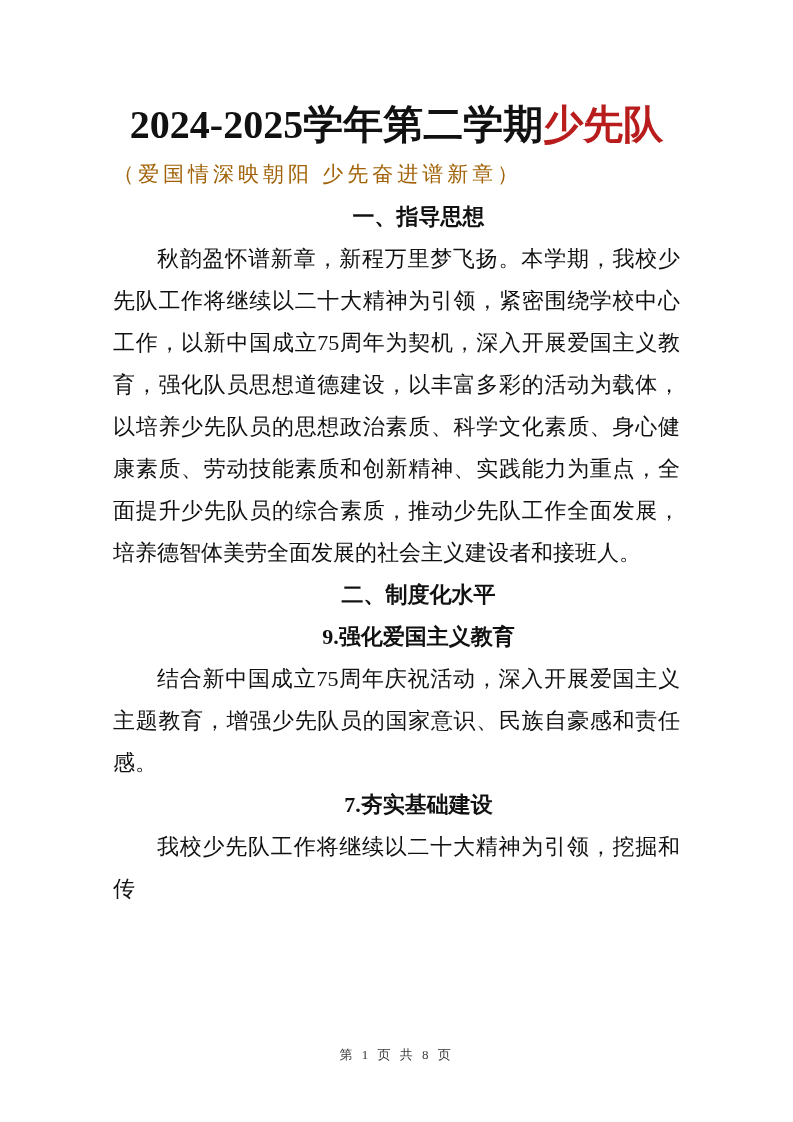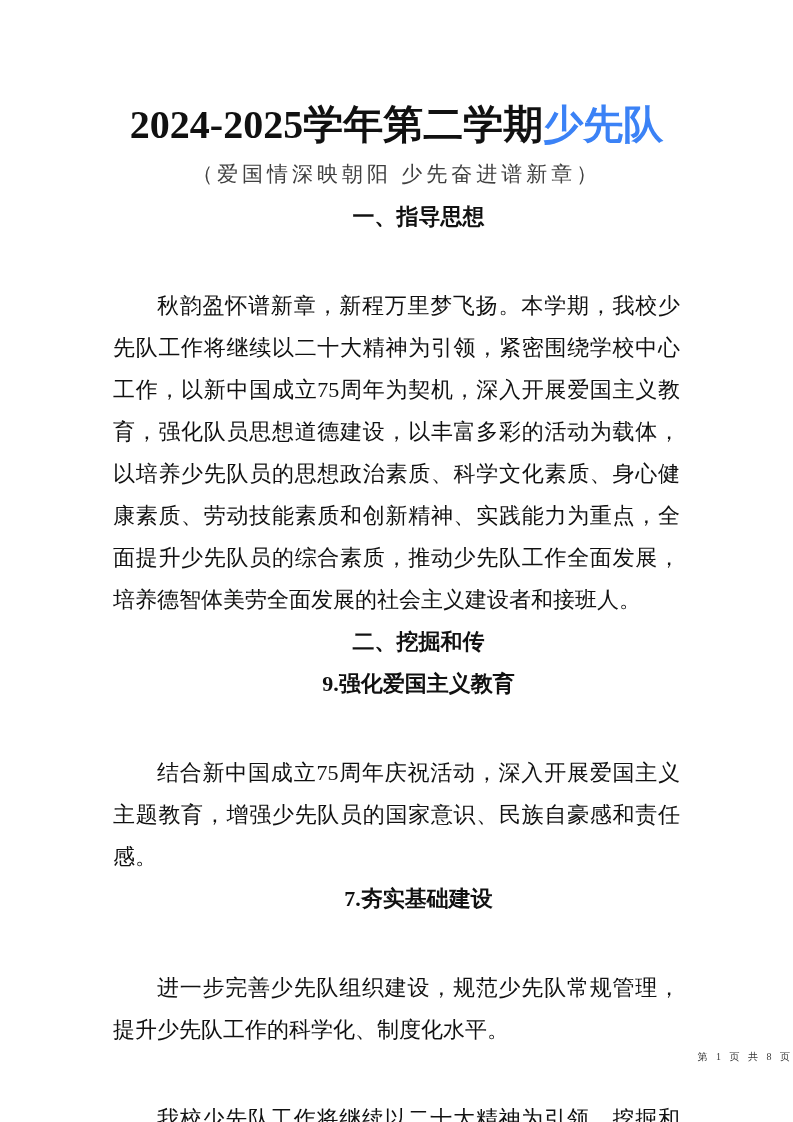--- a/index.html
+++ b/index.html
@@ -19,76 +19,74 @@
   }
   .doc-title {
     padding-top: 92px;
     font-size: 40px;
     line-height: 66px;
     font-weight: 700;
     text-align: center;
     color: #111111;
   }
   .doc-title .line1 { white-space: nowrap; }
-  .doc-title .red { color: #3b82f6; }
+  .doc-title .red { color: #b91c1c; }
   .doc-subtitle {
     font-size: 21px;
     line-height: 32px;
-    text-align: center;
-    color: #404040;
+    text-align: left;
+    color: #a16207;
     letter-spacing: 4px;
     font-weight: 400;
     white-space: nowrap;
   }
   .body-blocks {
     margin-top: 6px;
     font-size: 22px;
     line-height: 42px;
   }
   .heading {
     font-weight: 700;
     text-indent: 2em;
     text-align: center;
   }
   .para {
     text-indent: 2em;
     text-align: justify;
     text-justify: inter-ideograph;
-    margin-top: 47px;
   }
   .page-footer {
     position: absolute;
     left: 0;
     right: 0;
     bottom: 58px;
-    text-align: right;
-    font-size: 10px;
+    text-align: center;
+    font-size: 13px;
     letter-spacing: 3px;
     color: #3a3a3a;
   }
 </style>
 </head>
 <body>
 
 <div class="page">
   <div class="content">
 
     <div class="doc-title">
       <div class="line1"><span>2024-2025学年第二学期</span><span class="red">少先队</span></div>
     </div>
 
     <div class="doc-subtitle">（爱国情深映朝阳 少先奋进谱新章）</div>
 
     <div class="body-blocks">
       <div class="heading">一、指导思想</div>
       <div class="para">秋韵盈怀谱新章，新程万里梦飞扬。本学期，我校少先队工作将继续以二十大精神为引领，紧密围绕学校中心工作，以新中国成立75周年为契机，深入开展爱国主义教育，强化队员思想道德建设，以丰富多彩的活动为载体，以培养少先队员的思想政治素质、科学文化素质、身心健康素质、劳动技能素质和创新精神、实践能力为重点，全面提升少先队员的综合素质，推动少先队工作全面发展，培养德智体美劳全面发展的社会主义建设者和接班人。</div>
-      <div class="heading">二、挖掘和传</div>
+      <div class="heading">二、制度化水平</div>
       <div class="heading">9.强化爱国主义教育</div>
       <div class="para">结合新中国成立75周年庆祝活动，深入开展爱国主义主题教育，增强少先队员的国家意识、民族自豪感和责任感。</div>
       <div class="heading">7.夯实基础建设</div>
-      <div class="para">进一步完善少先队组织建设，规范少先队常规管理，提升少先队工作的科学化、制度化水平。</div>
       <div class="para">我校少先队工作将继续以二十大精神为引领，挖掘和传</div>
     </div>
 
   </div>
 
   <div class="page-footer">第 1 页 共 8 页</div>
 </div>
 
 </body></html>

